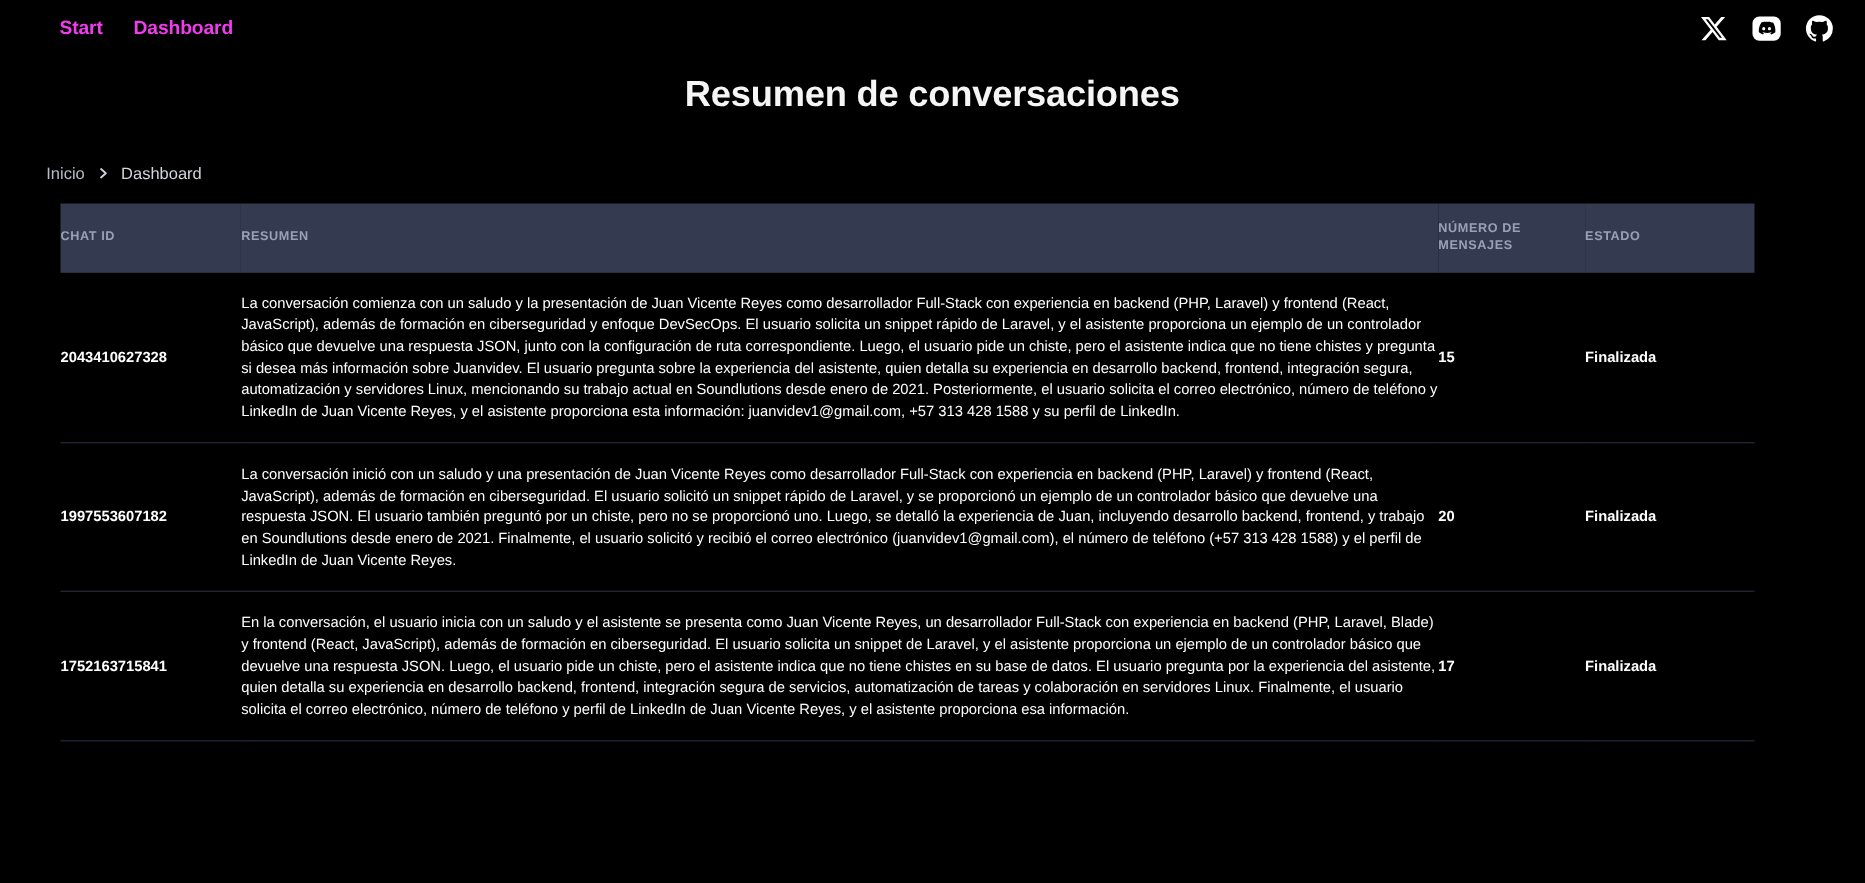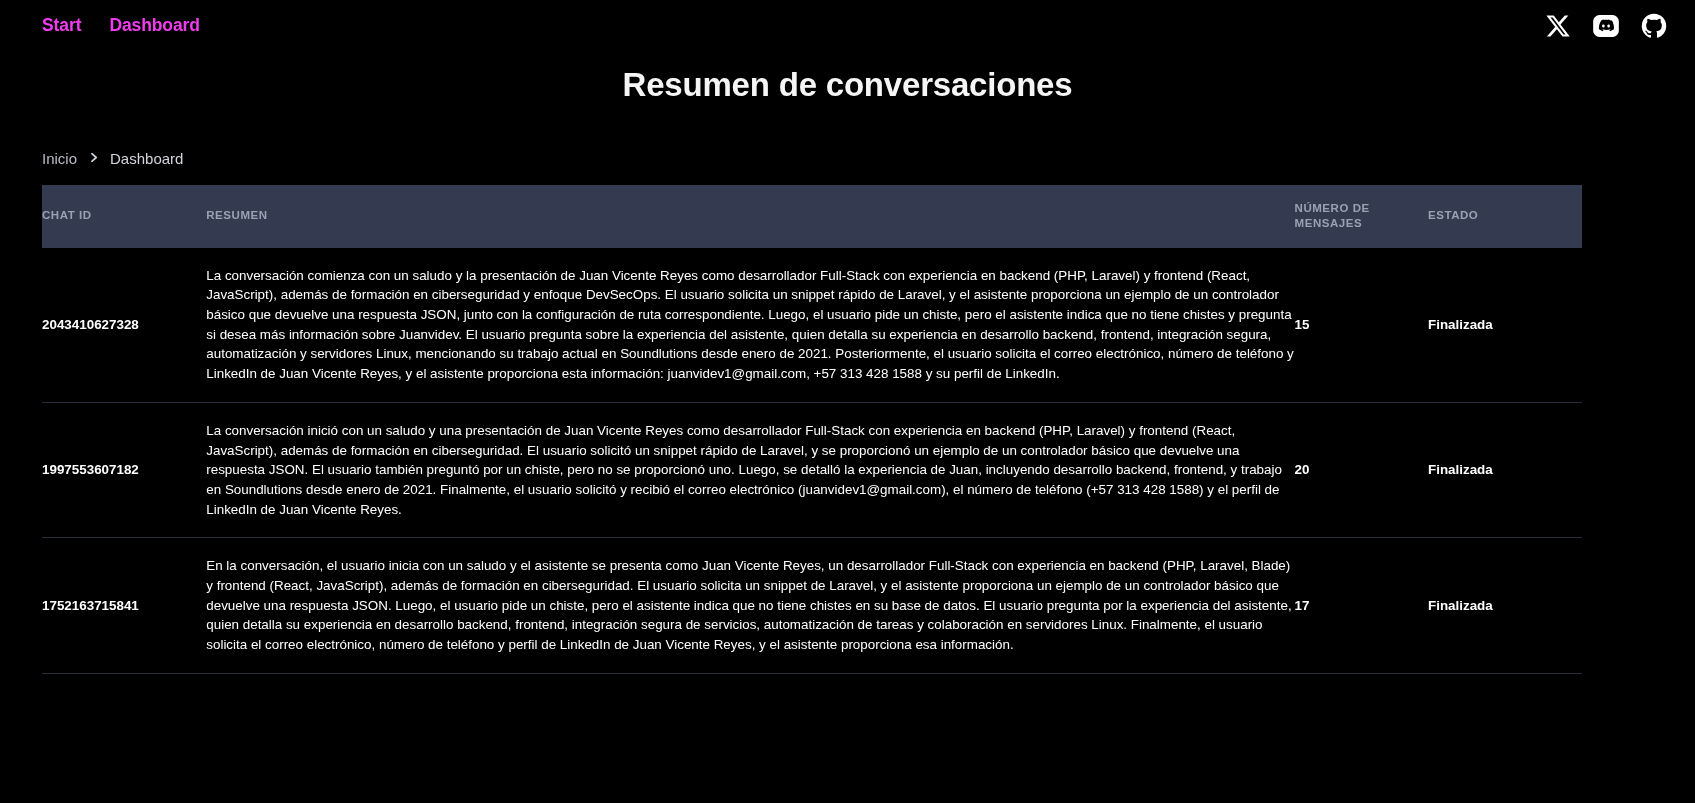--- a/index.html
+++ b/index.html
@@ -23,20 +23,21 @@
     position: relative;
     height: 52px;
     display: flex;
     align-items: center;
     padding: 0 0 0 42px;
   }
   .nav-links {
     display: flex;
     align-items: flex-start;
     gap: 28px;
+    margin-left: 12px;
   }
   .nav-link {
     color: #ef3ded;
     font-size: 17.5px;
     font-weight: 700;
     letter-spacing: -0.1px;
     text-decoration: none;
     cursor: pointer;
     line-height: 1;
   }
@@ -91,20 +92,21 @@
 
   
   .table-wrap {
     margin: 19px 42px 0 42px;
     width: 1540px;
   }
   table.summary {
     width: 100%;
     border-collapse: collapse;
     table-layout: fixed;
+    margin-left: 13px;
   }
   table.summary thead th {
     background: #343b50;
     color: #9ba1b4;
     font-size: 11.5px;
     font-weight: 700;
     letter-spacing: 0.55px;
     text-transform: uppercase;
     text-align: left;
     padding: 16px 0 16px 0;

